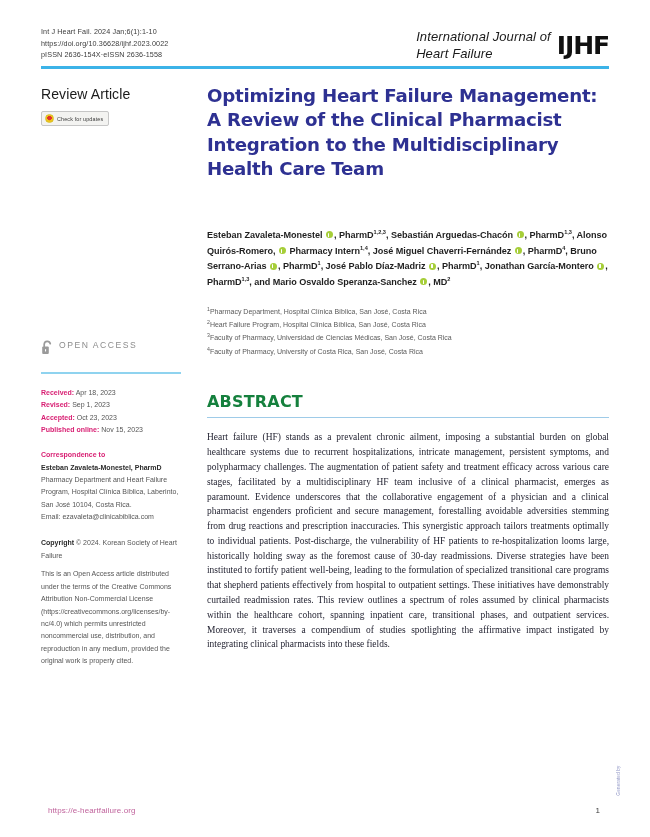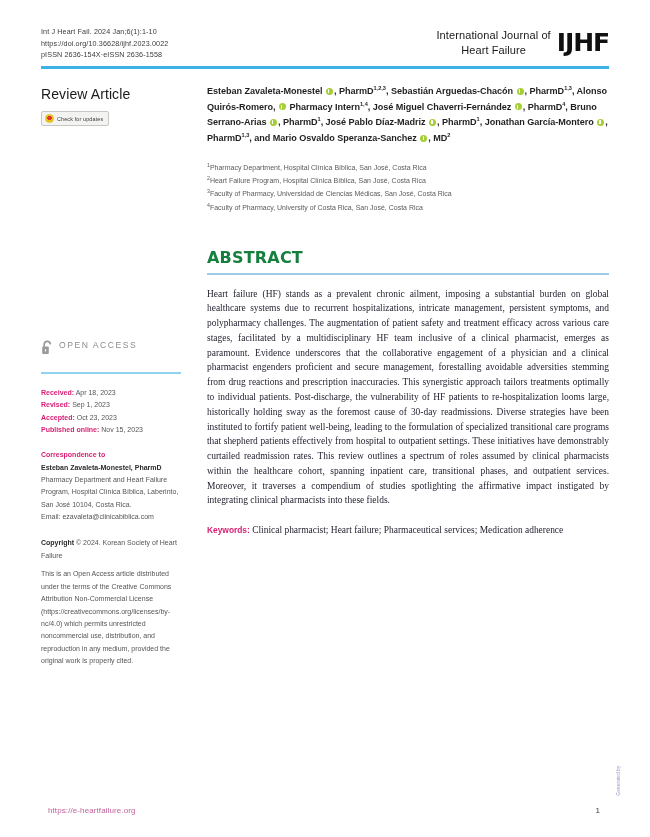--- a/index.html
+++ b/index.html
@@ -19,21 +19,21 @@
   
   .header {
     position: absolute;
     left: 41px; top: 26px; width: 568px;
   }
   .header-inner { display: flex; justify-content: space-between; align-items: flex-start; }
   .cite-block { font-size: 7.2px; line-height: 1.62; color: #3b3b3b; letter-spacing: .12px; }
   .cite-block div { white-space: nowrap; }
 
   .logo-block { display: flex; align-items: center; gap: 6px; margin-top: 2px; }
-  .logo-words { text-align: center; font-size: 11px; line-height: 1.32; color: #1a1a1a; letter-spacing: .1px; }
+  .logo-words { text-align: left; font-size: 13px; line-height: 1.32; color: #1a1a1a; letter-spacing: .1px; font-style: italic; }
   .logo-mark { font-family: "DejaVu Sans", sans-serif; font-weight: 700; font-size: 25px;
                letter-spacing: -1.1px; color: #111111; line-height: 1; }
 
   .rule-top {
     position: absolute; left: 41px; top: 66px; width: 568px; height: 3.2px;
     background: #3cb3e8;
   }
 
   
   .left-col { position: absolute; left: 41px; top: 86px; width: 140px; }
@@ -224,38 +224,35 @@
           <b>Copyright</b>
           <span>© 2024. Korean Society of Heart Failure</span>
         </p>
         <p>This is an Open Access article distributed under the terms of the Creative Commons Attribution Non-Commercial License (https://creativecommons.org/licenses/by-nc/4.0) which permits unrestricted noncommercial use, distribution, and reproduction in any medium, provided the original work is properly cited.</p>
       </div>
     </div>
   </div>
 
   <div class="right-col">
 
+    <h1 class="title">Optimizing Heart Failure Management: A Review of the Clinical Pharmacist Integration to the Multidisciplinary Health Care Team</h1>
 
     <div class="authors">Esteban Zavaleta-Monestel <span class="orcid"></span>, PharmD<sup>1,2,3</sup>, Sebastián Arguedas-Chacón <span class="orcid"></span>, PharmD<sup>1,3</sup>, Alonso Quirós-Romero, <span class="orcid"></span> Pharmacy Intern<sup>1,4</sup>, José Miguel Chaverri-Fernández <span class="orcid"></span>, PharmD<sup>4</sup>, Bruno Serrano-Arias <span class="orcid"></span>, PharmD<sup>1</sup>, José Pablo Díaz-Madriz <span class="orcid"></span>, PharmD<sup>1</sup>, Jonathan García-Montero <span class="orcid"></span>, PharmD<sup>1,3</sup>, and Mario Osvaldo Speranza-Sanchez <span class="orcid"></span>, MD<sup>2</sup></div>
 
     <div class="affils">
         <div><sup>1</sup><span>Pharmacy Department, Hospital Clínica Bíblica, San José, Costa Rica</span></div>
         <div><sup>2</sup><span>Heart Failure Program, Hospital Clínica Bíblica, San José, Costa Rica</span></div>
         <div><sup>3</sup><span>Faculty of Pharmacy, Universidad de Ciencias Médicas, San José, Costa Rica</span></div>
         <div><sup>4</sup><span>Faculty of Pharmacy, University of Costa Rica, San José, Costa Rica</span></div>
       </div>
 
     <div class="abstract-head">ABSTRACT</div>
     <div class="rule-abs"></div>
     <div class="abstract-body">Heart failure (HF) stands as a prevalent chronic ailment, imposing a substantial burden on global healthcare systems due to recurrent hospitalizations, intricate management, persistent symptoms, and polypharmacy challenges. The augmentation of patient safety and treatment efficacy across various care stages, facilitated by a multidisciplinary HF team inclusive of a clinical pharmacist, emerges as paramount. Evidence underscores that the collaborative engagement of a physician and a clinical pharmacist engenders proficient and secure management, forestalling avoidable adversities stemming from drug reactions and prescription inaccuracies. This synergistic approach tailors treatments optimally to individual patients. Post-discharge, the vulnerability of HF patients to re-hospitalization looms large, historically holding sway as the foremost cause of 30-day readmissions. Diverse strategies have been instituted to fortify patient well-being, leading to the formulation of specialized transitional care programs that shepherd patients effectively from hospital to outpatient settings. These initiatives have demonstrably curtailed readmission rates. This review outlines a spectrum of roles assumed by clinical pharmacists within the healthcare cohort, spanning inpatient care, transitional phases, and outpatient services. Moreover, it traverses a compendium of studies spotlighting the affirmative impact instigated by integrating clinical pharmacists into these fields.</div>
 
-    <div class="keywords">
-      <b>Keywords:</b>
-      <span>Clinical pharmacist; Heart failure; Pharmaceutical services; Medication adherence</span>
-    </div>
   </div>
 
   <div class="footer-url">https://e-heartfailure.org</div>
   <div class="footer-page">1</div>
   <div class="side-watermark">
     <span>Generated by</span>
   </div>
 
 </div>
 

